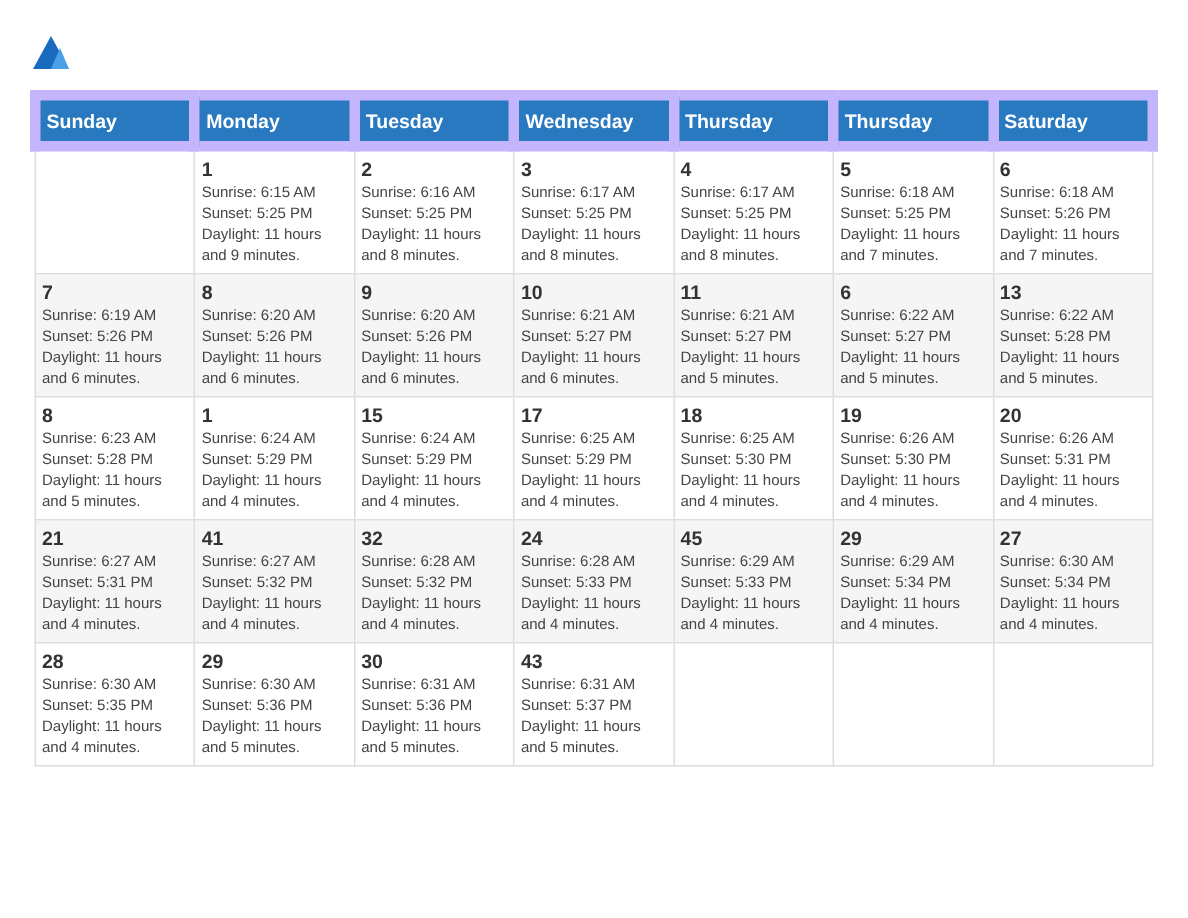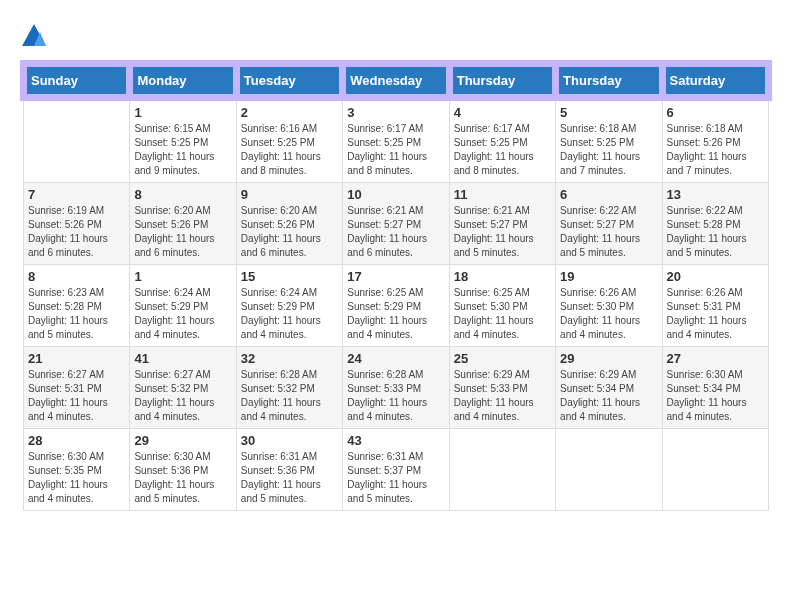--- a/index.html
+++ b/index.html
@@ -217,21 +217,21 @@
         </td>
         <td>
           <div class="day-number">32</div>
           <div class="day-info">Sunrise: 6:28 AM<br>Sunset: 5:32 PM<br>Daylight: 11 hours<br>and 4 minutes.</div>
         </td>
         <td>
           <div class="day-number">24</div>
           <div class="day-info">Sunrise: 6:28 AM<br>Sunset: 5:33 PM<br>Daylight: 11 hours<br>and 4 minutes.</div>
         </td>
         <td>
-          <div class="day-number">25</div>
+          <div class="day-number">45</div>
           <div class="day-info">Sunrise: 6:29 AM<br>Sunset: 5:33 PM<br>Daylight: 11 hours<br>and 4 minutes.</div>
         </td>
         <td>
           <div class="day-number">29</div>
           <div class="day-info">Sunrise: 6:29 AM<br>Sunset: 5:34 PM<br>Daylight: 11 hours<br>and 4 minutes.</div>
         </td>
         <td>
           <div class="day-number">27</div>
           <div class="day-info">Sunrise: 6:30 AM<br>Sunset: 5:34 PM<br>Daylight: 11 hours<br>and 4 minutes.</div>
         </td>

